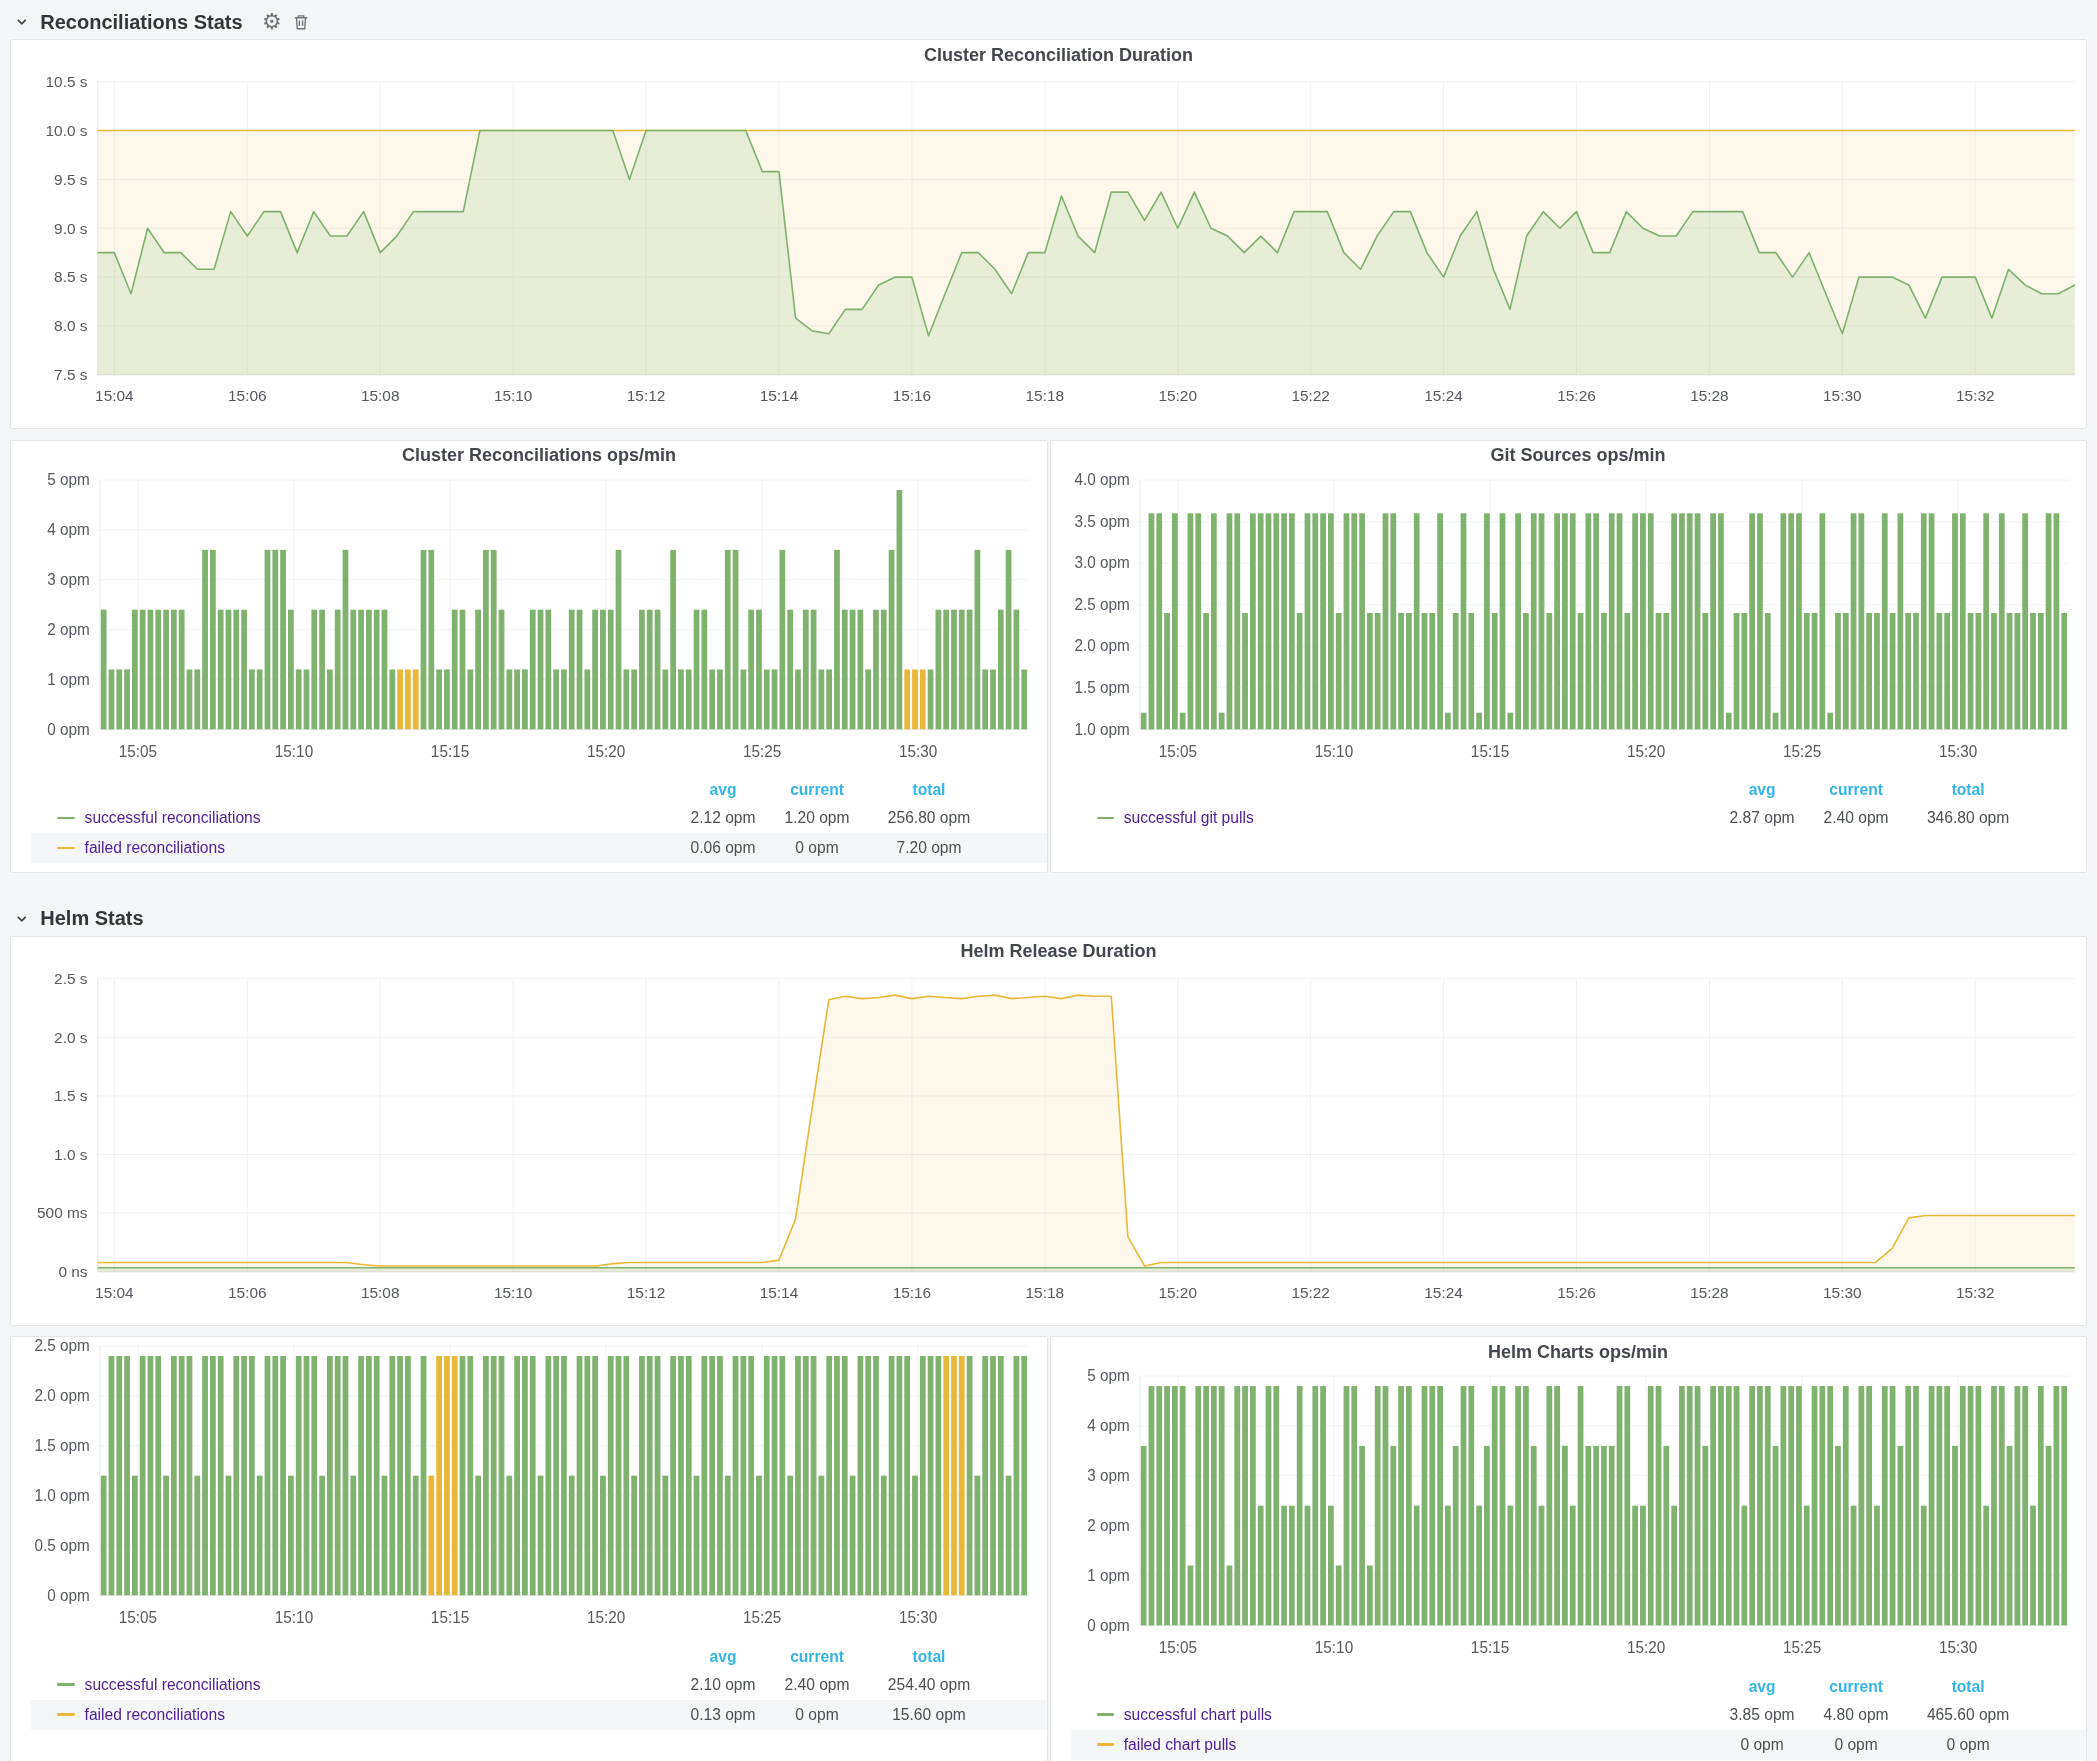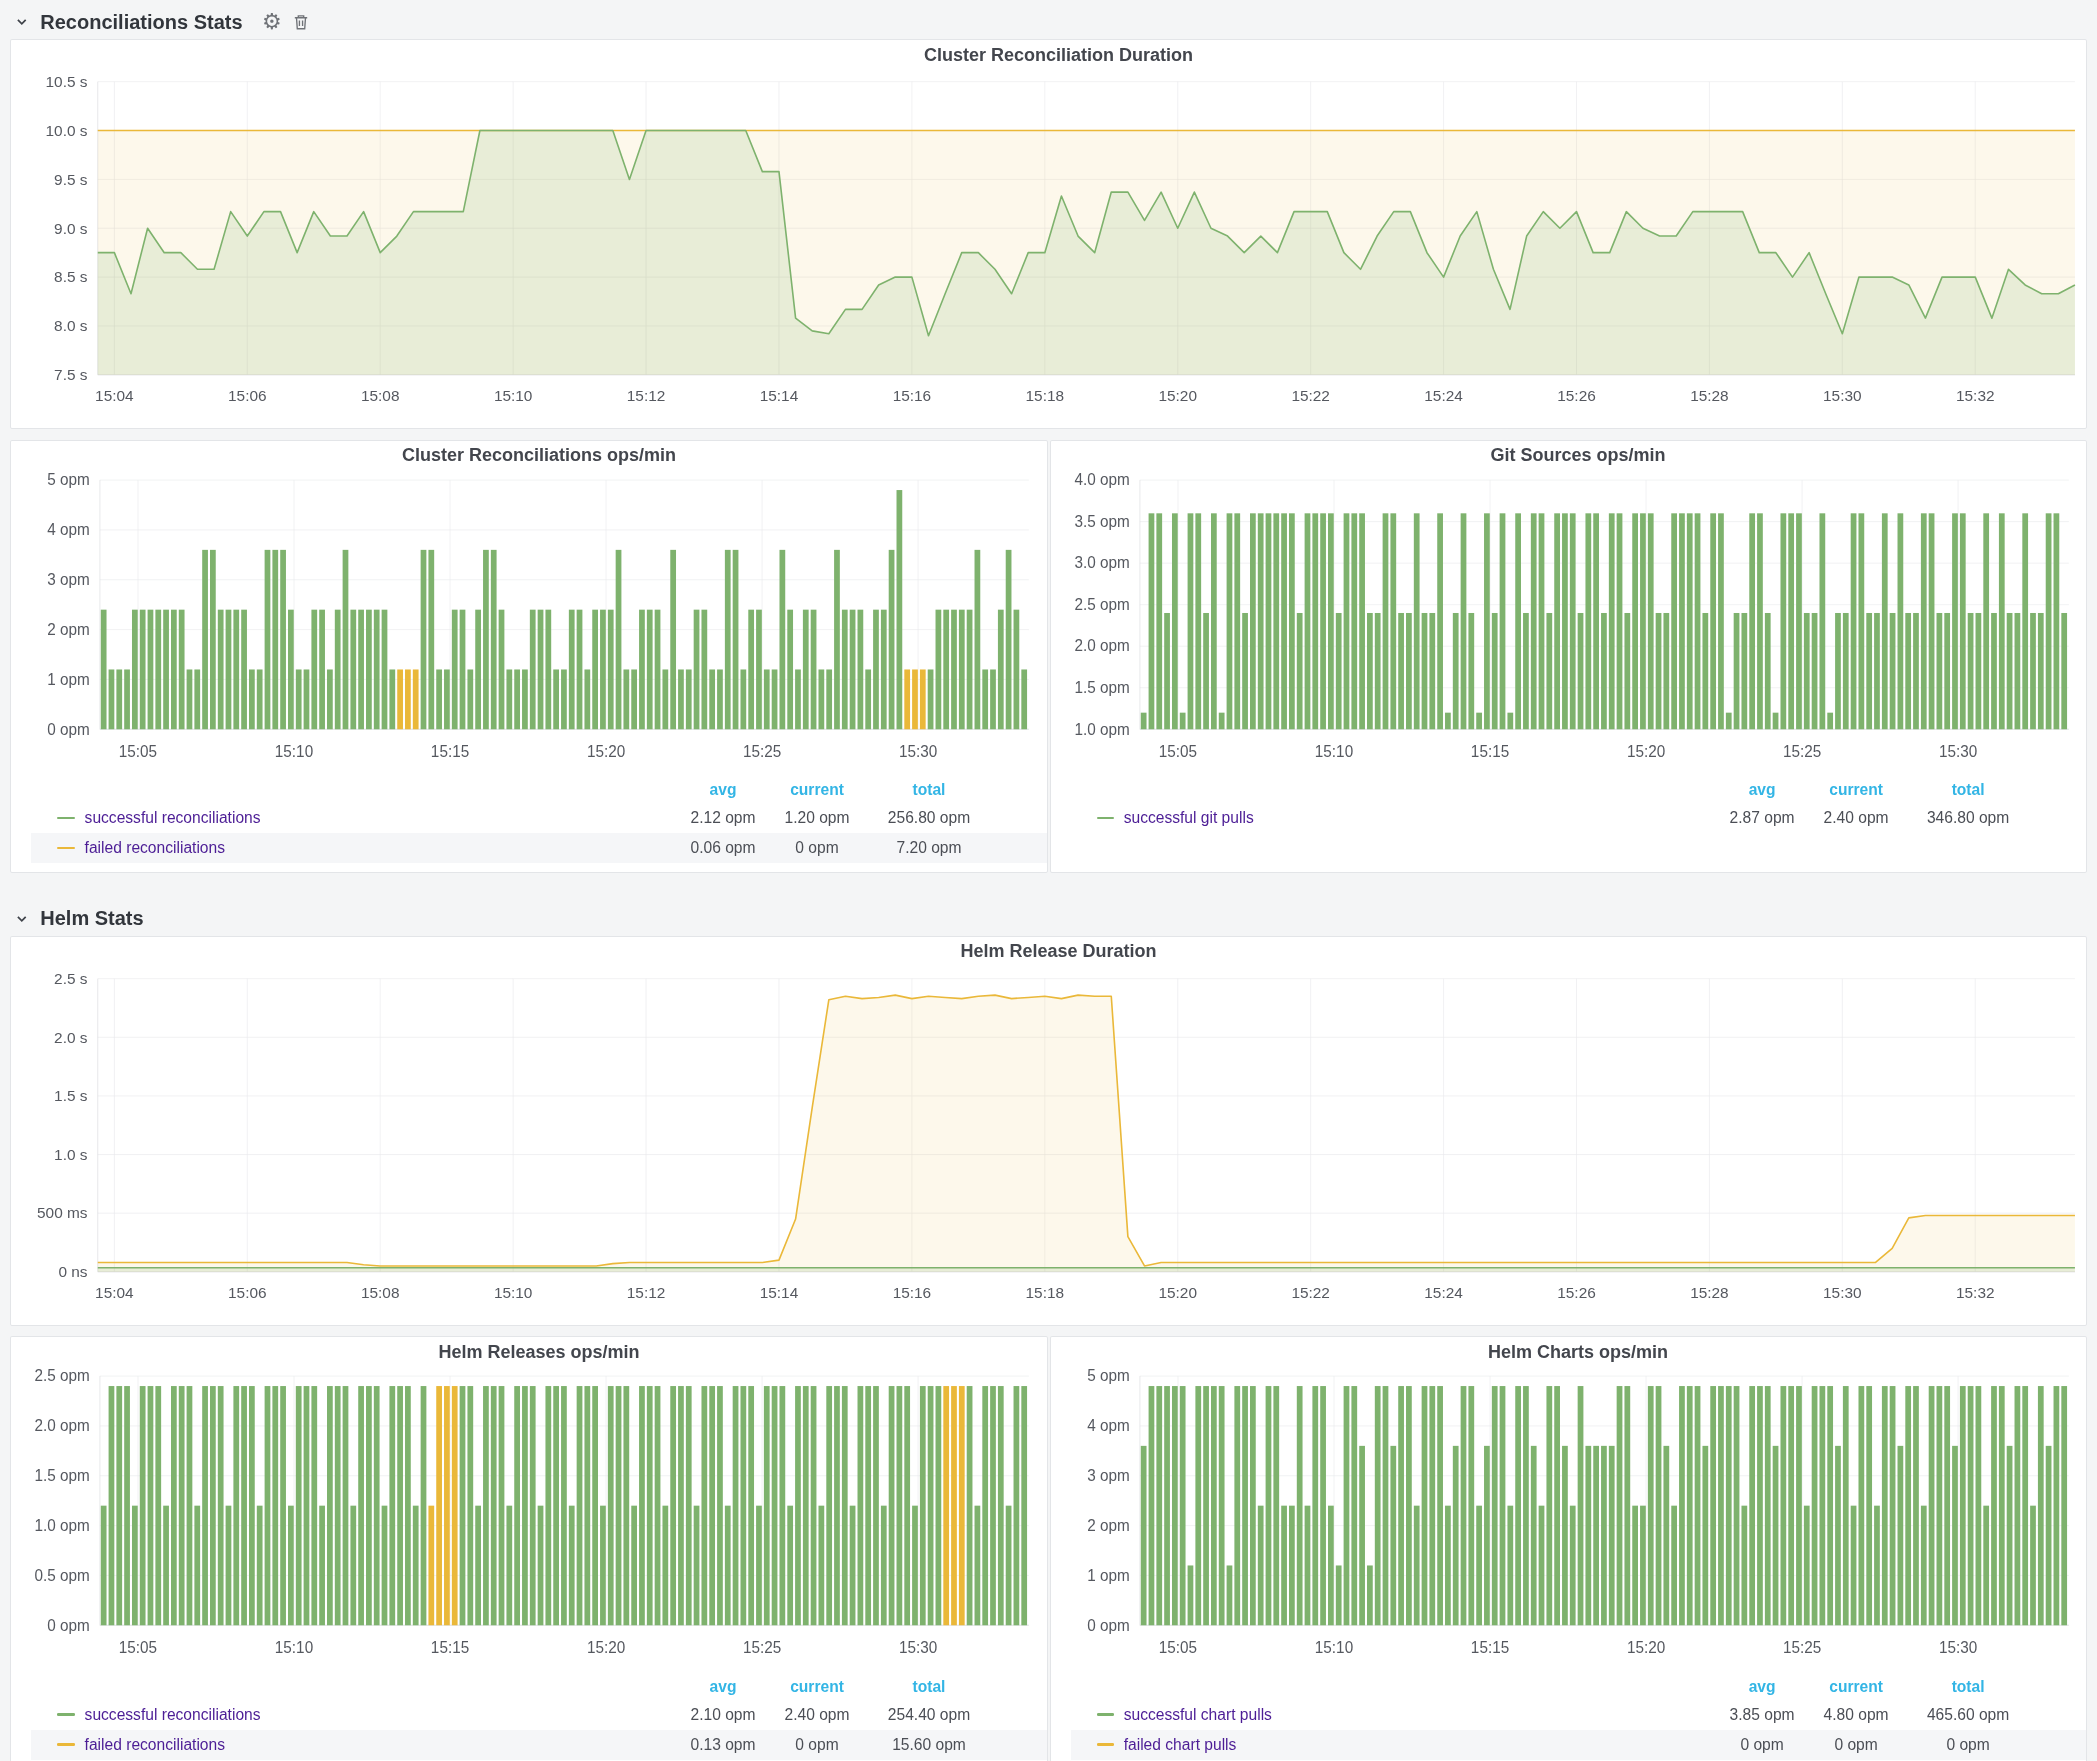--- a/index.html
+++ b/index.html
@@ -544,21 +544,20 @@
           <path d="M104,470 L104,455.54 L129.88,455.54 L155.76,455.54 L181.65,455.54 L207.53,455.54 L233.41,455.54 L259.29,455.54 L285.18,455.54 L311.06,455.54 L336.94,455.54 L362.82,455.54 L388.71,455.54 L414.59,455.54 L440.47,455.54 L466.35,455.54 L492.24,455.54 L518.12,459.15 L544,460.96 L569.88,460.96 L595.76,460.96 L621.65,460.96 L647.53,460.96 L673.41,460.96 L699.29,460.96 L725.18,460.96 L751.06,460.96 L776.94,460.96 L802.82,460.96 L828.71,460.96 L854.59,460.96 L880.47,460.96 L906.35,457.34 L932.24,455.54 L958.12,455.54 L984,455.54 L1009.88,455.54 L1035.76,455.54 L1061.65,455.54 L1087.53,455.54 L1113.41,455.54 L1139.29,455.54 L1165.18,451.92 L1191.06,388.64 L1216.94,216.88 L1242.82,50.54 L1268.71,45.12 L1294.59,48.74 L1320.47,46.93 L1346.35,43.31 L1372.24,48.74 L1398.12,45.12 L1424,46.93 L1449.88,48.74 L1475.76,45.12 L1501.65,43.31 L1527.53,48.74 L1553.41,46.93 L1579.29,45.12 L1605.18,48.74 L1631.06,43.31 L1656.94,45.12 L1682.82,45.12 L1708.71,415.76 L1734.59,460.96 L1760.47,455.54 L1786.35,455.54 L1812.24,455.54 L1838.12,455.54 L1864,455.54 L1889.88,455.54 L1915.76,455.54 L1941.65,455.54 L1967.53,455.54 L1993.41,455.54 L2019.29,455.54 L2045.18,455.54 L2071.06,455.54 L2096.94,455.54 L2122.82,455.54 L2148.71,455.54 L2174.59,455.54 L2200.47,455.54 L2226.35,455.54 L2252.24,455.54 L2278.12,455.54 L2304,455.54 L2329.88,455.54 L2355.76,455.54 L2381.65,455.54 L2407.53,455.54 L2433.41,455.54 L2459.29,455.54 L2485.18,455.54 L2511.06,455.54 L2536.94,455.54 L2562.82,455.54 L2588.71,455.54 L2614.59,455.54 L2640.47,455.54 L2666.35,455.54 L2692.24,455.54 L2718.12,455.54 L2744,455.54 L2769.88,455.54 L2795.76,455.54 L2821.65,455.54 L2847.53,455.54 L2873.41,455.54 L2899.29,433.84 L2925.18,386.83 L2951.06,383.22 L2976.94,383.22 L3002.82,383.22 L3028.71,383.22 L3054.59,383.22 L3080.47,383.22 L3106.35,383.22 L3132.24,383.22 L3158.12,383.22 L3184,383.22 L3184,470 Z" fill="rgba(234,184,57,0.10)" stroke="none"></path>
           <polyline points="104,455.54 129.88,455.54 155.76,455.54 181.65,455.54 207.53,455.54 233.41,455.54 259.29,455.54 285.18,455.54 311.06,455.54 336.94,455.54 362.82,455.54 388.71,455.54 414.59,455.54 440.47,455.54 466.35,455.54 492.24,455.54 518.12,459.15 544,460.96 569.88,460.96 595.76,460.96 621.65,460.96 647.53,460.96 673.41,460.96 699.29,460.96 725.18,460.96 751.06,460.96 776.94,460.96 802.82,460.96 828.71,460.96 854.59,460.96 880.47,460.96 906.35,457.34 932.24,455.54 958.12,455.54 984,455.54 1009.88,455.54 1035.76,455.54 1061.65,455.54 1087.53,455.54 1113.41,455.54 1139.29,455.54 1165.18,451.92 1191.06,388.64 1216.94,216.88 1242.82,50.54 1268.71,45.12 1294.59,48.74 1320.47,46.93 1346.35,43.31 1372.24,48.74 1398.12,45.12 1424,46.93 1449.88,48.74 1475.76,45.12 1501.65,43.31 1527.53,48.74 1553.41,46.93 1579.29,45.12 1605.18,48.74 1631.06,43.31 1656.94,45.12 1682.82,45.12 1708.71,415.76 1734.59,460.96 1760.47,455.54 1786.35,455.54 1812.24,455.54 1838.12,455.54 1864,455.54 1889.88,455.54 1915.76,455.54 1941.65,455.54 1967.53,455.54 1993.41,455.54 2019.29,455.54 2045.18,455.54 2071.06,455.54 2096.94,455.54 2122.82,455.54 2148.71,455.54 2174.59,455.54 2200.47,455.54 2226.35,455.54 2252.24,455.54 2278.12,455.54 2304,455.54 2329.88,455.54 2355.76,455.54 2381.65,455.54 2407.53,455.54 2433.41,455.54 2459.29,455.54 2485.18,455.54 2511.06,455.54 2536.94,455.54 2562.82,455.54 2588.71,455.54 2614.59,455.54 2640.47,455.54 2666.35,455.54 2692.24,455.54 2718.12,455.54 2744,455.54 2769.88,455.54 2795.76,455.54 2821.65,455.54 2847.53,455.54 2873.41,455.54 2899.29,433.84 2925.18,386.83 2951.06,383.22 2976.94,383.22 3002.82,383.22 3028.71,383.22 3054.59,383.22 3080.47,383.22 3106.35,383.22 3132.24,383.22 3158.12,383.22 3184,383.22" fill="none" stroke="#eab839" stroke-width="2.5" stroke-linejoin="round"></polyline>
           <path d="M104,470 L104,463.67 L3184,463.67 L3184,470 Z" fill="rgba(126,178,109,0.16)" stroke="none"></path>
           <polyline points="104,463.67 3184,463.67" fill="none" stroke="#7eb26d" stroke-width="2.5" stroke-linejoin="round"></polyline>
         </svg>
       </div>
   </div>
 
   <div class="row">
     <div class="panel panel-half">
-      <div class="panel-title">Helm Releases ops/min</div>
       <div class="chart">
           <svg viewBox="0 0 1591 470" height="305" preserveAspectRatio="none">
             <line class="grid" x1="108" x2="1564" y1="398" y2="398"></line>
             <text class="tick" x="92" y="398" text-anchor="end" dy="0.34em">0 opm</text>
             <line class="grid" x1="108" x2="1564" y1="321.2" y2="321.2"></line>
             <text class="tick" x="92" y="321.2" text-anchor="end" dy="0.34em">0.5 opm</text>
             <line class="grid" x1="108" x2="1564" y1="244.4" y2="244.4"></line>
             <text class="tick" x="92" y="244.4" text-anchor="end" dy="0.34em">1.0 opm</text>
             <line class="grid" x1="108" x2="1564" y1="167.6" y2="167.6"></line>
             <text class="tick" x="92" y="167.6" text-anchor="end" dy="0.34em">1.5 opm</text>

